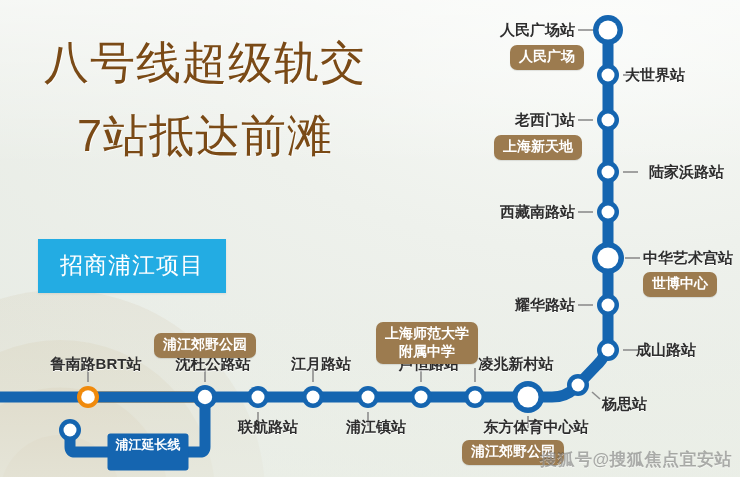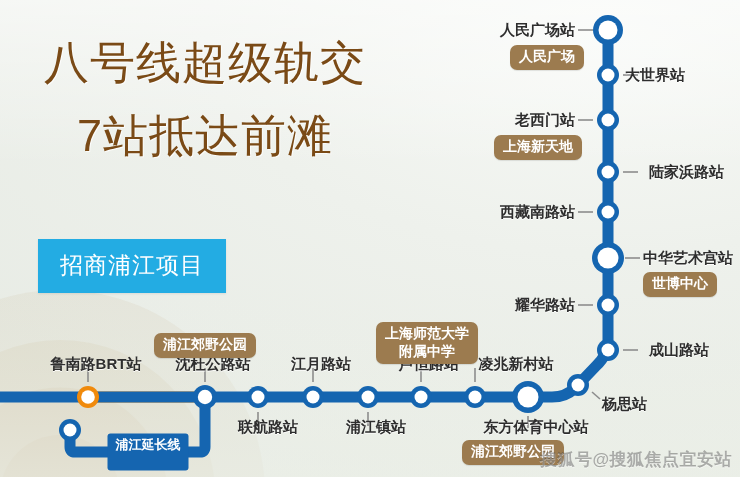--- a/index.html
+++ b/index.html
@@ -229,21 +229,21 @@
 
     <div class="st-label rt" style="left:641px;top:172px;padding-left:8px;">陆家浜路站</div>
 
     <div class="st-label lt" style="left:575px;top:212px;">西藏南路站</div>
 
     <div class="st-label rt" style="left:643px;top:258px;">中华艺术宫站</div>
     <div class="tag rt" style="left:643px;top:272px;">世博中心</div>
 
     <div class="st-label lt" style="left:575px;top:305px;">耀华路站</div>
 
-    <div class="st-label rt" style="left:649px;top:350px;">成山路站</div>
+    <div class="st-label rt" style="left:636px;top:350px;">成山路站</div>
 
     <div class="st-label rt" style="left:602px;top:404px;">杨思站</div>
 
     <div class="st-label ctr" style="left:88px;top:355px;">鲁南路BRT站</div>
 
     <div class="st-label ctr" style="left:205px;top:355px;">沈杜公路站</div>
     <div class="tag ctr" style="left:205px;top:333px;">浦江郊野公园</div>
 
     <div class="st-label ctr" style="left:313px;top:355px;">江月路站</div>
 

